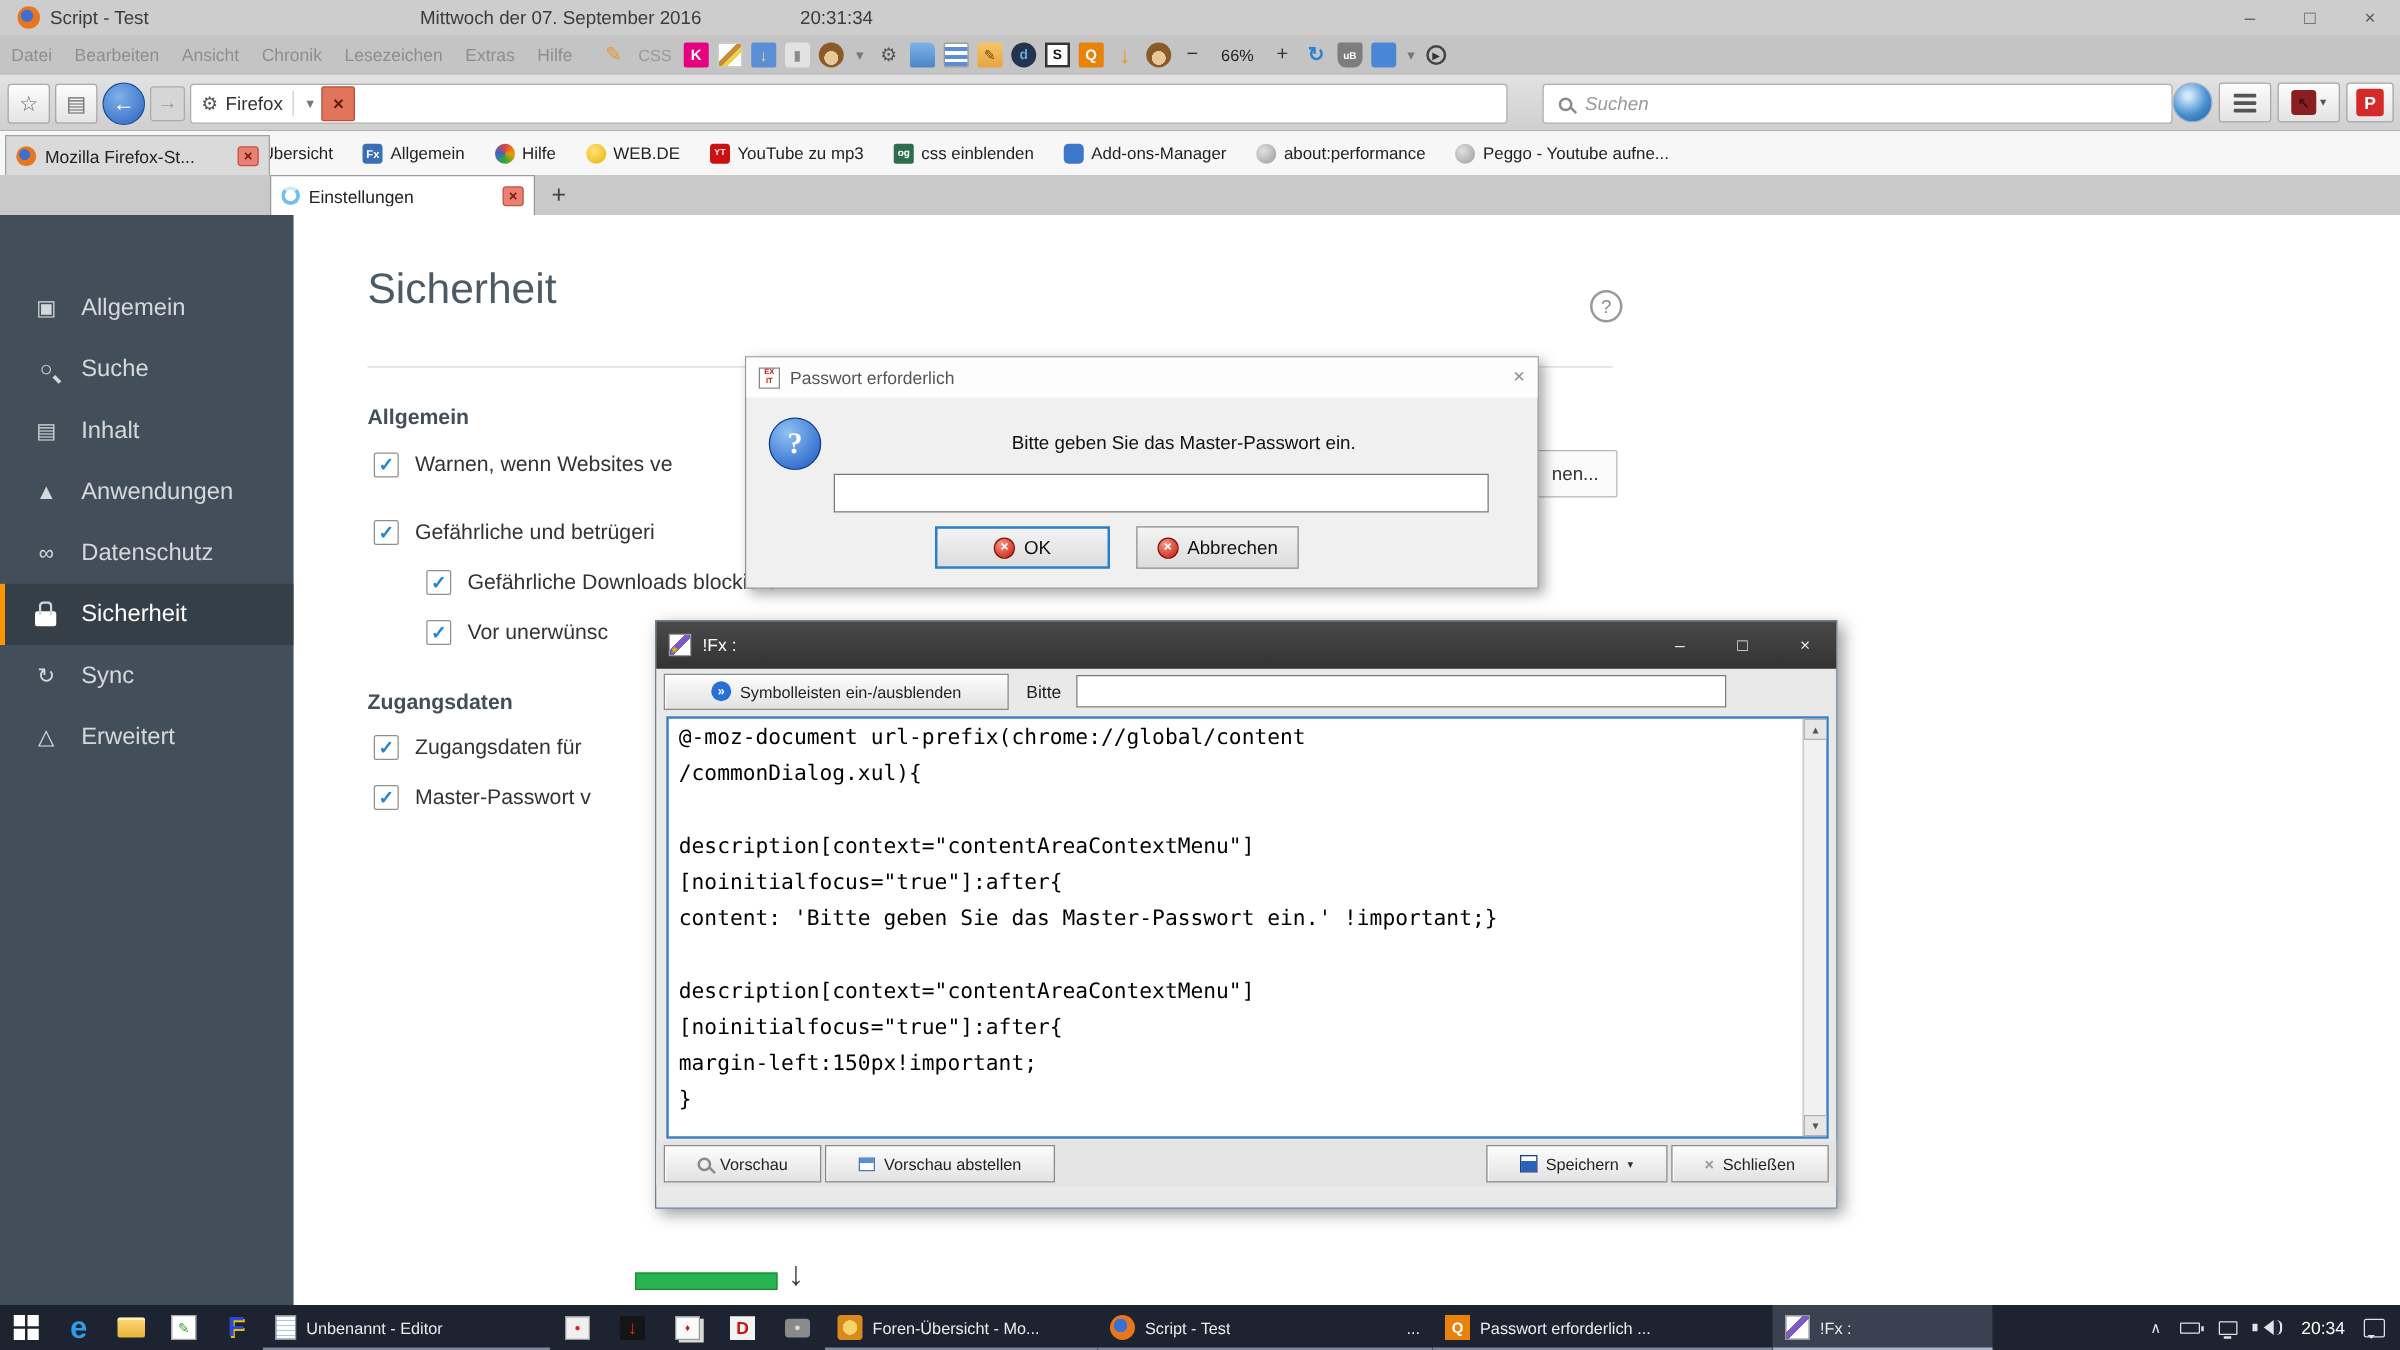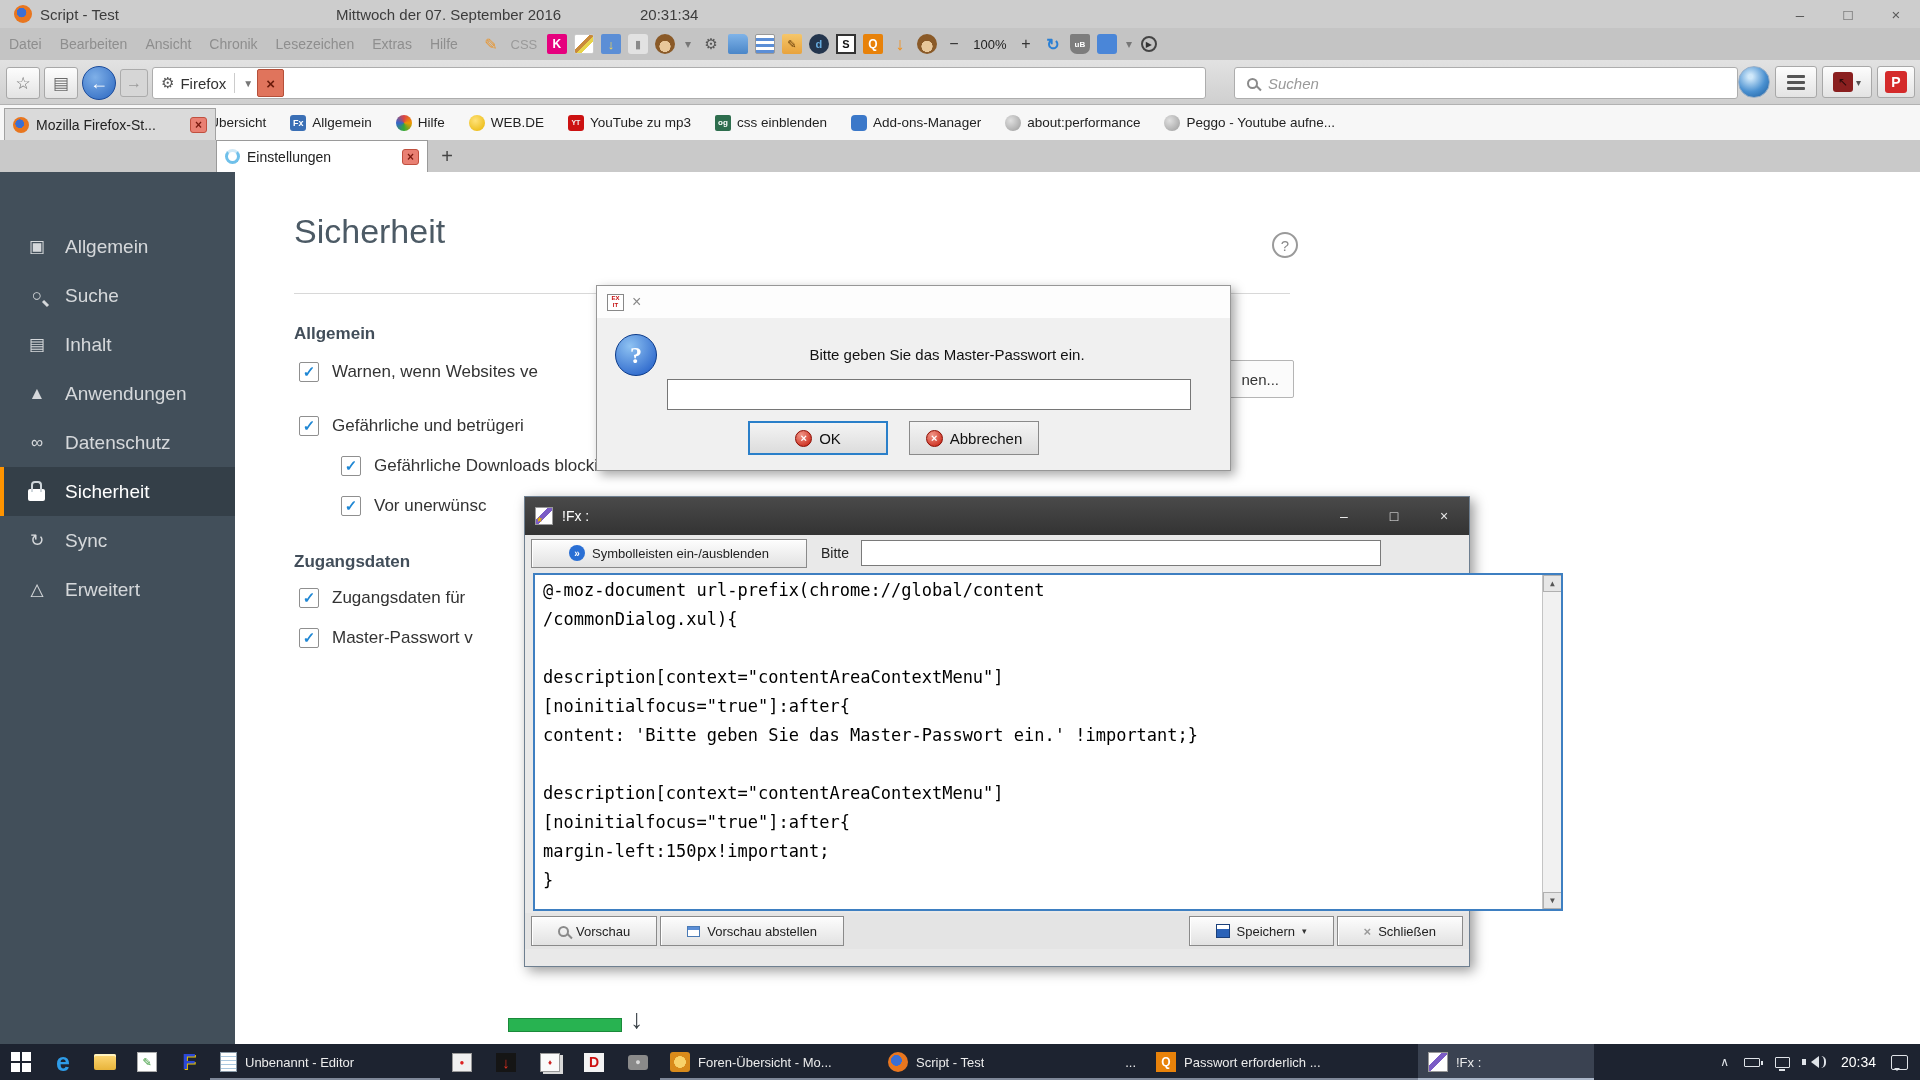--- a/index.html
+++ b/index.html
@@ -108,21 +108,21 @@
   .fx-ico { width:18px; height:18px; background:linear-gradient(135deg,#fff 35%, #7b5cc6 35%, #7b5cc6 58%, #fff 58%); border:1px solid #999; margin-right:9px; color:#e8b400; font-size:8px; display:flex; align-items:flex-end; }
   .fx-title { color:#fff; font-size:14px; flex:1; }
   .fx-ctrl { display:flex; height:38px; }
   .fx-ctrl span { width:50px; display:flex; align-items:center; justify-content:center; color:#e8e8e8; font-size:14px; }
   .fx-toolbar { height:36px; display:flex; align-items:center; padding:0 6px; gap:12px; }
   .btn3d { border:1px solid #8a8a8a; background:linear-gradient(#fdfdfd,#e2e2e2); box-shadow:inset 1px 1px 0 #fff; display:flex; align-items:center; justify-content:center; gap:7px; font-size:13px; color:#222; }
   .fx-tbbtn { width:276px; height:29px; }
   .tgl-ico { width:16px; height:16px; border-radius:50%; background:#2a6fd4; color:#fff; font-size:10px; font-weight:bold; display:flex; align-items:center; justify-content:center; }
   .fx-namelabel { font-size:14px; color:#222; margin-left:2px; }
   .fx-nameinput { width:520px; height:26px; border:1px solid #7a7a7a; background:#fff; outline:none; font-size:14px; padding:0 5px; }
-  .fx-code { position:absolute; left:8px; top:76px; width:1030px; height:338px; background:#fff; border:2px solid #3e7fc1; font-family:"DejaVu Sans Mono","Liberation Mono",monospace; font-size:17px; color:#000; padding:5px 2px 0 8px; overflow:hidden; }
+  .fx-code { position:absolute; left:8px; top:76px; width:930px; height:338px; background:#fff; border:2px solid #3e7fc1; font-family:"DejaVu Sans Mono","Liberation Mono",monospace; font-size:17px; color:#000; padding:5px 2px 0 8px; overflow:hidden; }
   .code-line { height:29px; white-space:pre; }
   .fx-sb { position:absolute; right:0; top:0; width:19px; height:334px; background:#f1f1f1; border-left:1px solid #c4c4c4; }
   .sb-btn { width:19px; height:17px; background:#e6e6e6; border:1px solid #b0b0b0; color:#555; font-size:8px; display:flex; align-items:center; justify-content:center; }
   .sb-down { position:absolute; bottom:0; }
   .fx-bottom { position:absolute; left:0px; top:416px; width:944px; height:36px; background:#e4e4e4; display:flex; align-items:center; padding:0 6px; gap:3px; }
   .fx-bbtn { height:30px; padding:0 26px; }
   .win-ico { width:13px; height:11px; border:1px solid #4a7ab5; background:linear-gradient(#5b8ed6 0 3px, #fff 3px); }
   .floppy-ico { width:14px; height:14px; border:1px solid #1a3f7a; background:linear-gradient(#fff 0 4px, #2a62b8 4px); }
   .gray-x { color:#9a9a9a; font-weight:bold; font-size:13px; }
   .save-caret { font-size:9px; color:#333; }
@@ -187,21 +187,21 @@
         <span class="mi" style="color:#555;font-size:15px" data-name="gear-icon">⚙</span>
         <span class="mi" style="background:linear-gradient(#7fb3e8,#4a86c8);border-radius:2px 5px 2px 2px" data-name="folder-icon"></span>
         <span class="mi" style="background:repeating-linear-gradient(#ffffff 0,#ffffff 3px,#5b8ed6 3px,#5b8ed6 6px);border:1px solid #999;border-radius:2px" data-name="window-list-icon"></span>
         <span class="mi" style="background:linear-gradient(#f5c66a,#e8a33d);color:#6a3f0a;font-size:11px;border-radius:2px" data-name="folder-edit-icon">✎</span>
         <span class="mi" style="background:#23354d;color:#66aadd;font-weight:bold;font-size:11px;border-radius:50%" data-name="ddl-globe-icon">d</span>
         <span class="mi" style="background:#fff;border:2px solid #333;color:#111;font-weight:bold;font-size:11px" data-name="stylish-s-icon">S</span>
         <span class="mi" style="background:#e8820a;color:#fff;font-weight:bold;border-radius:2px" data-name="quick-search-icon">Q</span>
         <span class="mi" style="color:#f59018;font-weight:bold;font-size:18px" data-name="download-arrow-icon">↓</span>
         <span class="mi" style="background:radial-gradient(circle at 50% 62%,#e8c79a 34%,#8a5a28 36%);border-radius:50%" data-name="greasemonkey2-icon"></span>
         <span class="mi" style="color:#333;font-size:16px" data-name="zoom-out-icon">−</span>
-        <span class="mi" style="color:#222;font-size:13px;min-width:38px" data-name="zoom-level">100%</span>
+        <span class="mi" style="color:#222;font-size:13px;min-width:38px" data-name="zoom-level">66%</span>
         <span class="mi" style="color:#333;font-size:16px" data-name="zoom-in-icon">+</span>
         <span class="mi" style="color:#2a7fd4;font-weight:bold;font-size:16px" data-name="sync-icon">↻</span>
         <span class="mi" style="background:#7d7d7d;color:#fff;font-size:8px;font-weight:bold;border-radius:2px 2px 7px 7px" data-name="ublock-icon">uB</span>
         <span class="mi" style="background:#4a86d8;border-radius:3px" data-name="puzzle-icon"></span>
         <span class="mi" style="color:#777;min-width:10px" data-name="dropdown2-icon">▾</span>
         <span class="mi" style="color:#333;border:2px solid #444;border-radius:50%;font-size:8px;width:16px;height:16px;min-width:16px" data-name="play-icon">▶</span>
       </span>
   </div>
 
   <div class="abs navbar" data-name="navigation-toolbar">
@@ -396,20 +396,21 @@
     <div class="frag-btn" data-name="exceptions-button-fragment">nen...</div>
 
     <div class="dl-bar" data-name="download-progress-bar"></div>
     <div class="dl-arrow" data-name="download-arrow-icon">↓</div>
   </div>
 
   <div class="abs dialog" data-name="password-dialog">
     <div class="dlg-titlebar" data-name="dialog-titlebar">
       <span class="exit-ico" data-name="exit-icon">EX
 IT</span>
+      <span class="dlg-title" data-name="dialog-title">Passwort erforderlich</span>
       <span class="dlg-close" data-name="dialog-close-icon">×</span>
     </div>
     <div class="q-ico" data-name="question-icon">?</div>
     <div class="dlg-msg" data-name="dialog-message">Bitte geben Sie das Master-Passwort ein.</div>
     <input class="dlg-input" type="text" data-name="master-password-input" style="">
     <div class="dlg-btn btn-ok" data-name="ok-button">
       <span class="err-ico" data-name="error-circle-icon">×</span>
       <span data-name="ok-button-label">OK</span>
     </div>
     <div class="dlg-btn btn-cancel" data-name="cancel-button">

